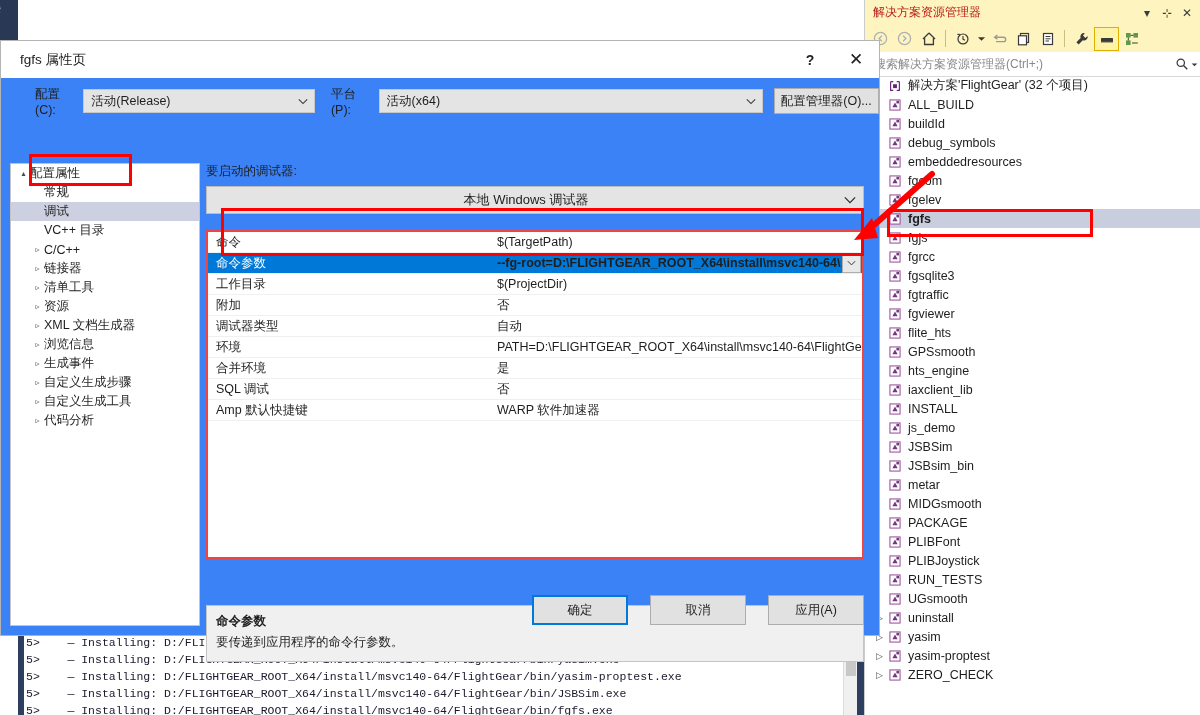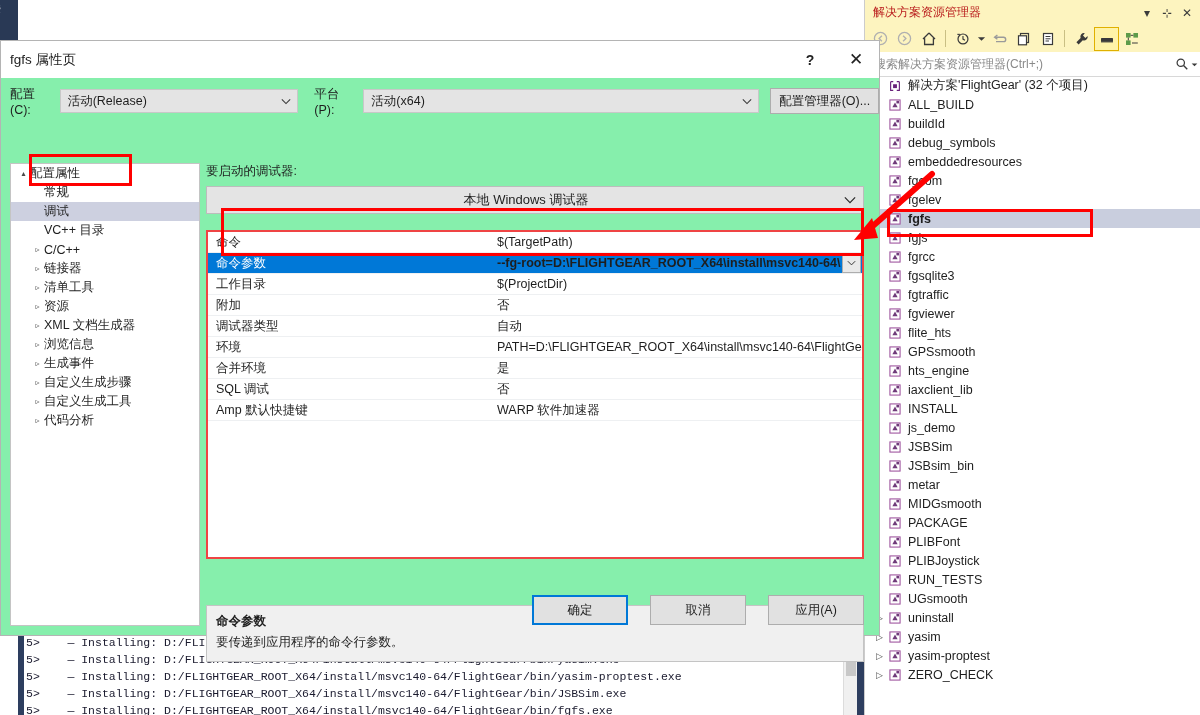--- a/index.html
+++ b/index.html
@@ -52,26 +52,26 @@
   .se-row .ico{width:18px;flex:0 0 18px;display:flex;align-items:center;justify-content:center;}
   .se-row .lbl{padding-left:4px;}
   .se-row.sel{background:#c9cede;}
   .se-row.sel .lbl{font-weight:bold;}
   .se-root .lbl{padding-left:4px;}
 
   
   .dlg{position:absolute;left:0;top:40px;width:878px;height:594px;background:#f0f0f0;
        border:1px solid #b4b4b4;box-shadow:0 0 0 0 rgba(0,0,0,0);}
   .dlg-titlebar{height:37px;background:#ffffff;display:flex;align-items:center;}
-  .dlg-titlebar .cap{flex:1;padding-left:9px;font-size:13.5px;color:#1e1e1e;}
+  .dlg-titlebar .cap{flex:1;padding-left:19px;font-size:13.5px;color:#1e1e1e;}
   .dlg-titlebar .hbtn{width:46px;height:37px;display:flex;align-items:center;justify-content:center;
                       font-size:14px;color:#222;font-weight:bold;}
   .dlg-titlebar .xbtn{width:46px;height:37px;display:flex;align-items:center;justify-content:center;
                       font-size:17px;color:#222;}
-  .dlg-body{position:absolute;left:0;top:37px;right:0;bottom:0;background:#86efac;}
+  .dlg-body{position:absolute;left:0;top:37px;right:0;bottom:0;background:#3b82f6;padding-left:25px;}
 
   .cfgrow{display:flex;align-items:center;height:24px;margin:11px 0 0 9px;}
   .cfgrow .lab{font-size:12.5px;color:#1e1e1e;margin-right:6px;}
   .combo{height:24px;background:#e4e4e4;border:1px solid #c8c8c8;display:flex;align-items:center;
          font-size:12.5px;color:#1e1e1e;padding-left:7px;box-sizing:border-box;}
   .combo .cv{flex:1;white-space:nowrap;overflow:hidden;}
   .combo .ca{width:22px;display:flex;align-items:center;justify-content:center;color:#3a3a3a;font-size:10px;}
   #cfg-combo{width:250px;}
   #plat-combo{width:415px;}
   .btn{height:25px;background:#e1e1e1;border:1px solid #adadad;font-size:12.5px;color:#1e1e1e;

